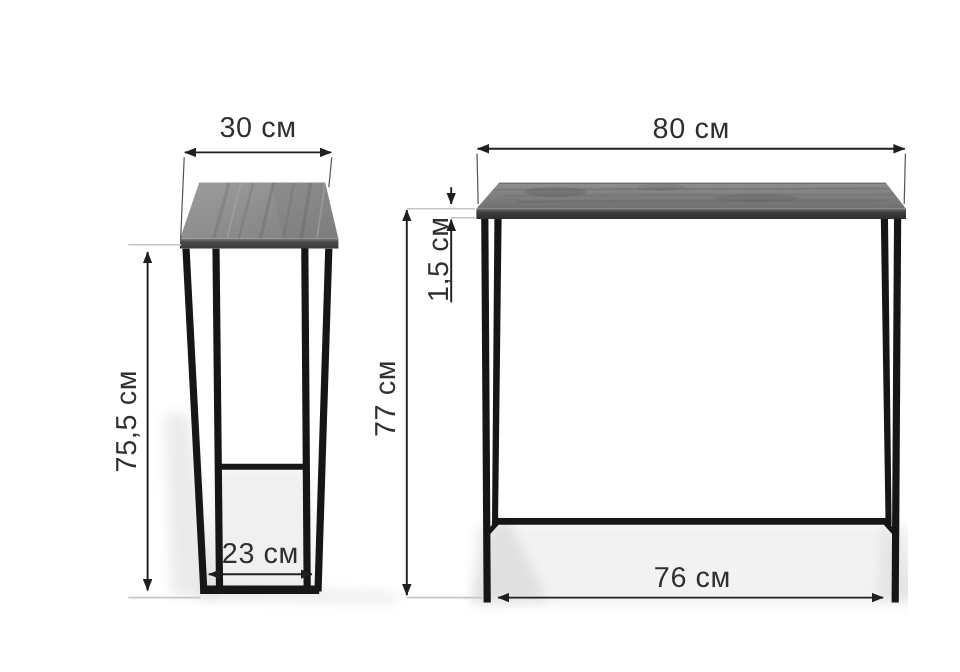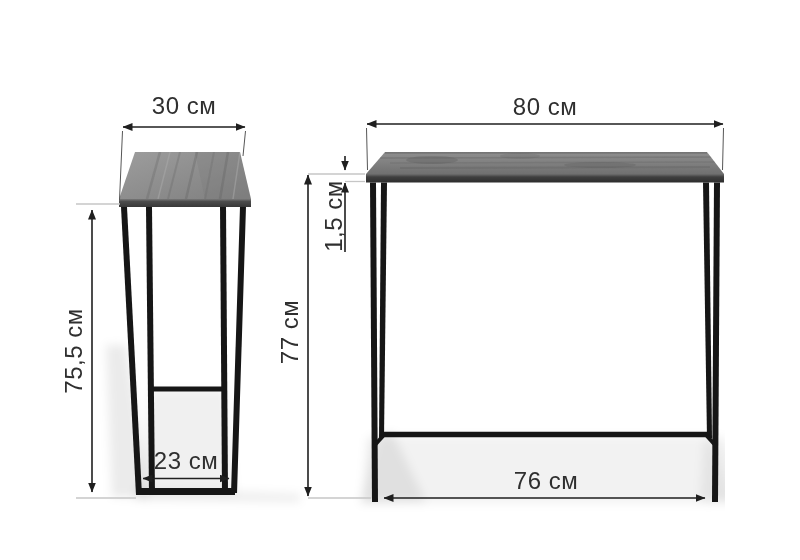--- a/index.html
+++ b/index.html
@@ -1,18 +1,19 @@
 <!DOCTYPE html>
 <html><head>
 <meta charset="utf-8">
 <style>
   html,body{margin:0;padding:0;background:#ffffff;}
   .stage{
     width:725px;height:560px;position:relative;background:#ffffff;overflow:hidden;
     font-family:"Liberation Sans", sans-serif;
+    padding-left:31px;
   }
   svg text{
     font-family:"Liberation Sans", sans-serif;
     font-size:24px;
     fill:#2f2f2f;
     letter-spacing:0.5px;
   }
 </style>
 </head>
 <body>

